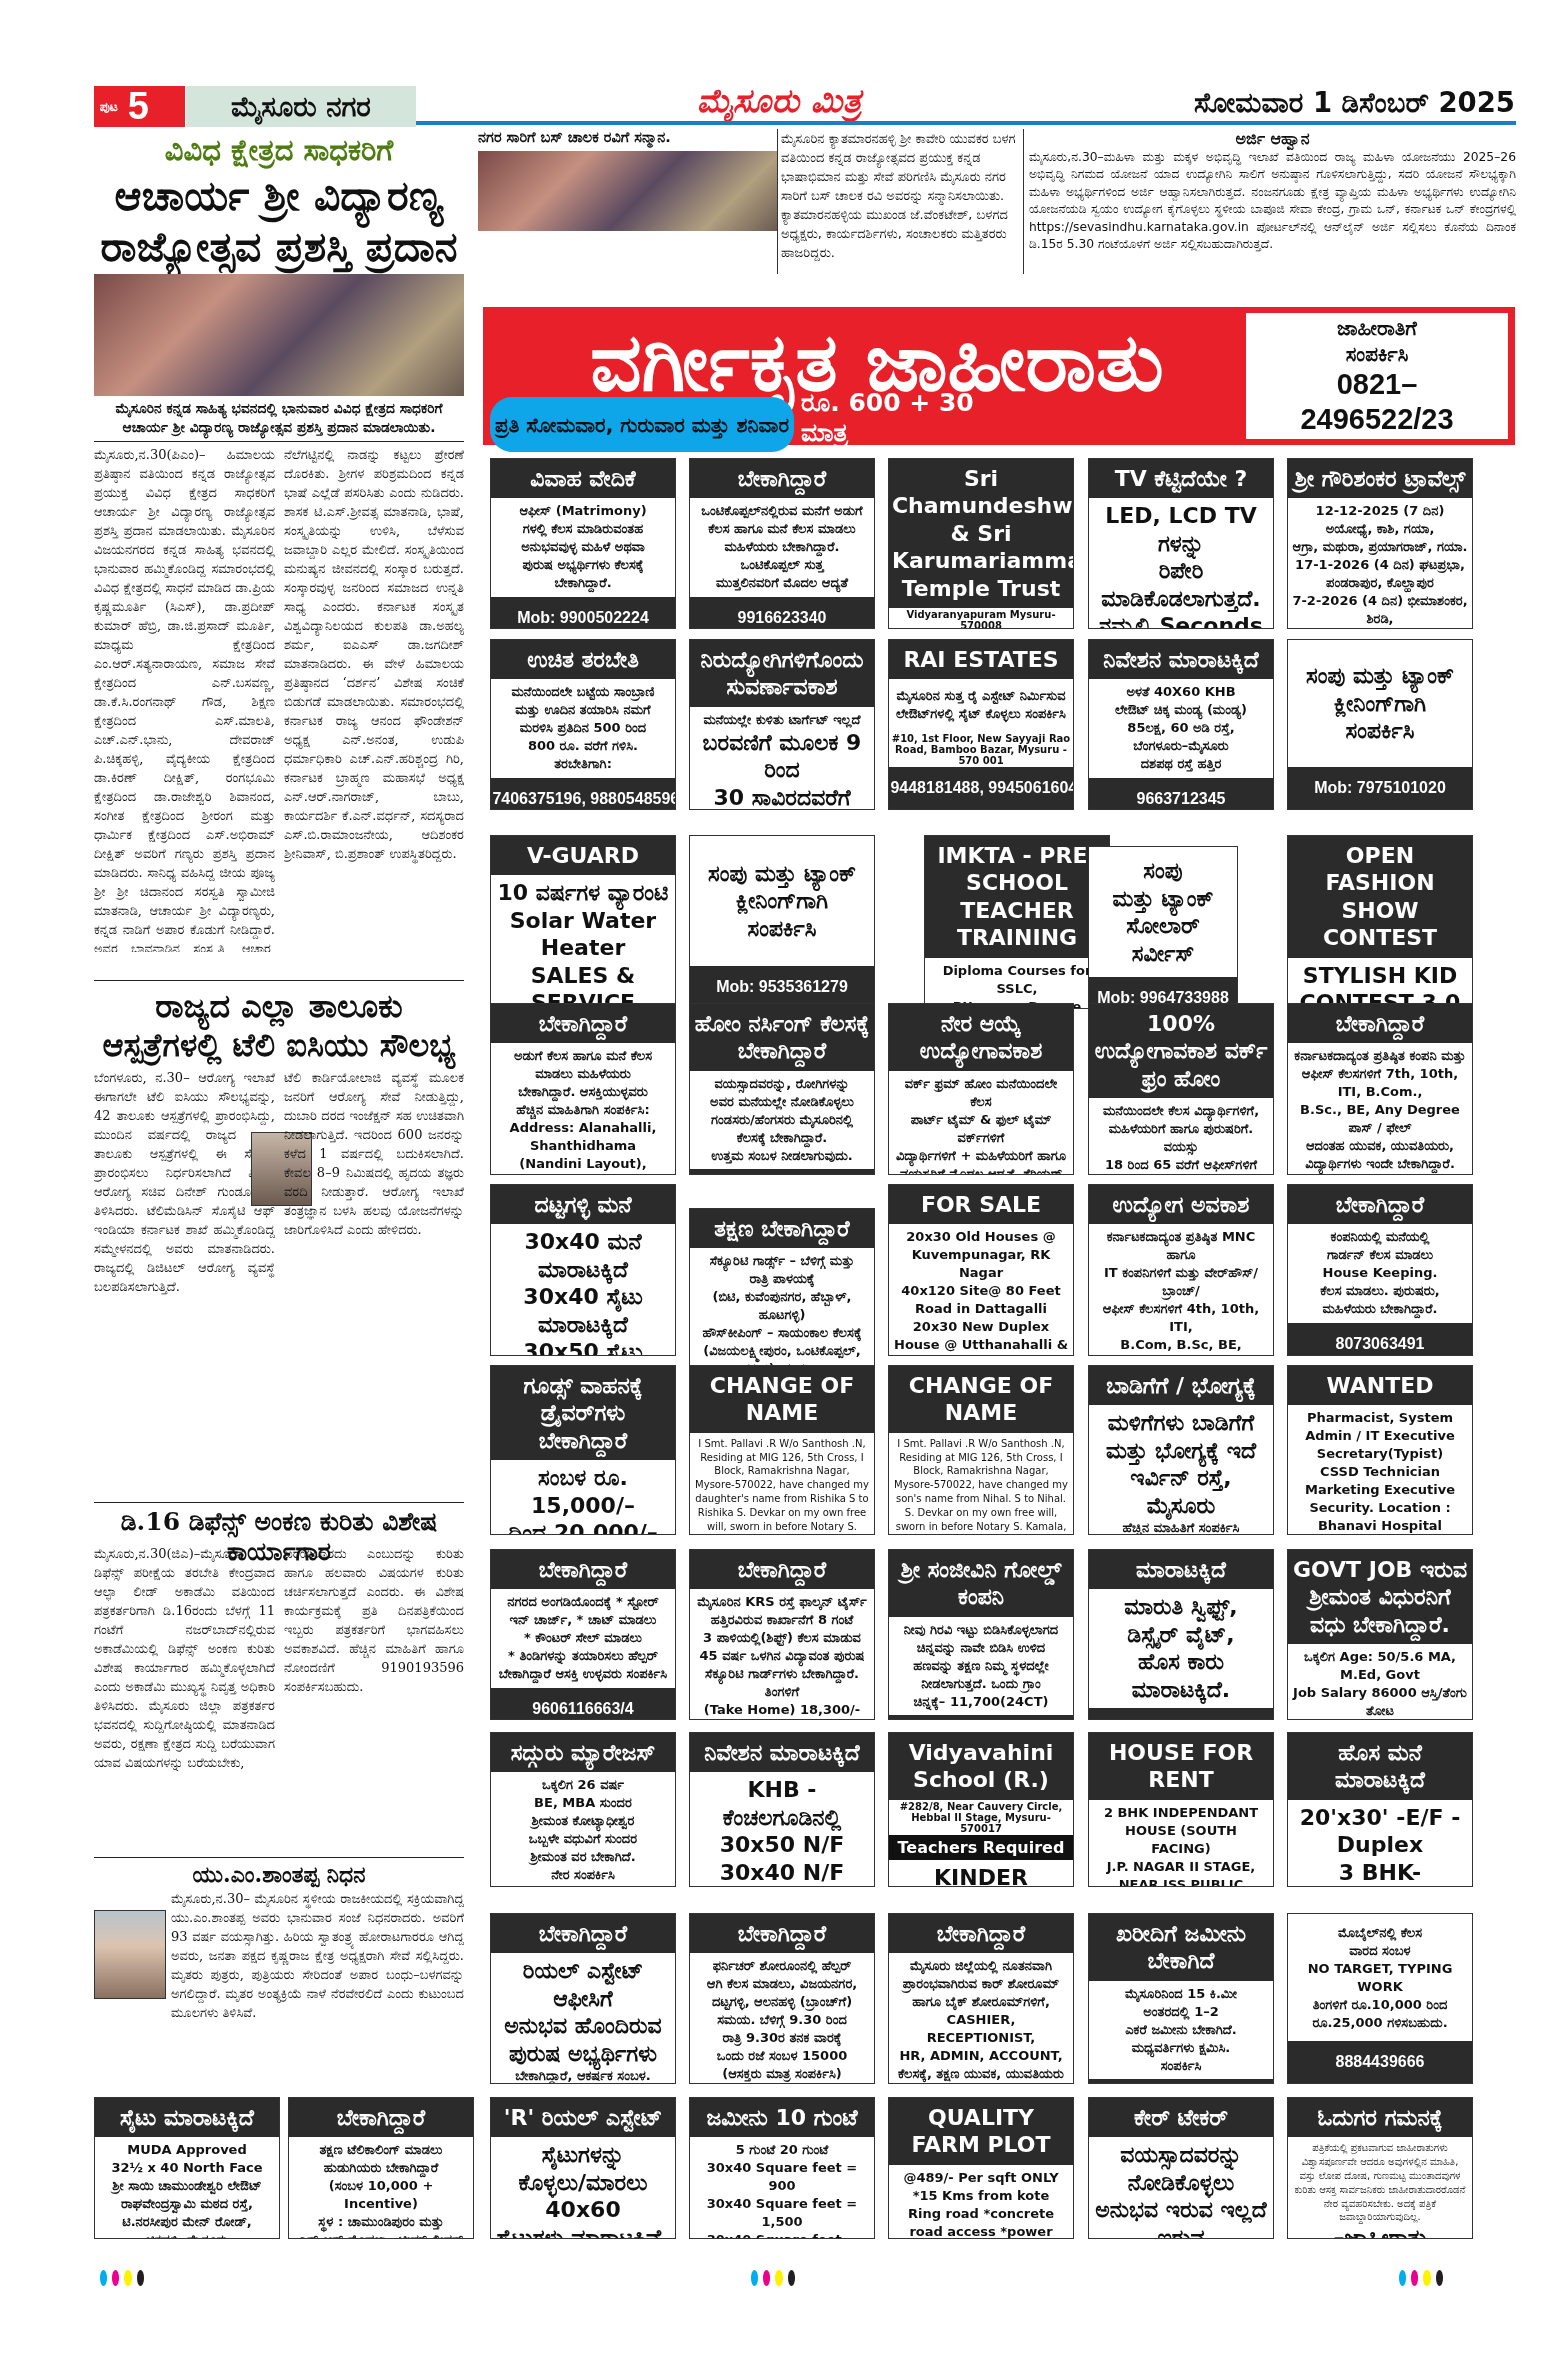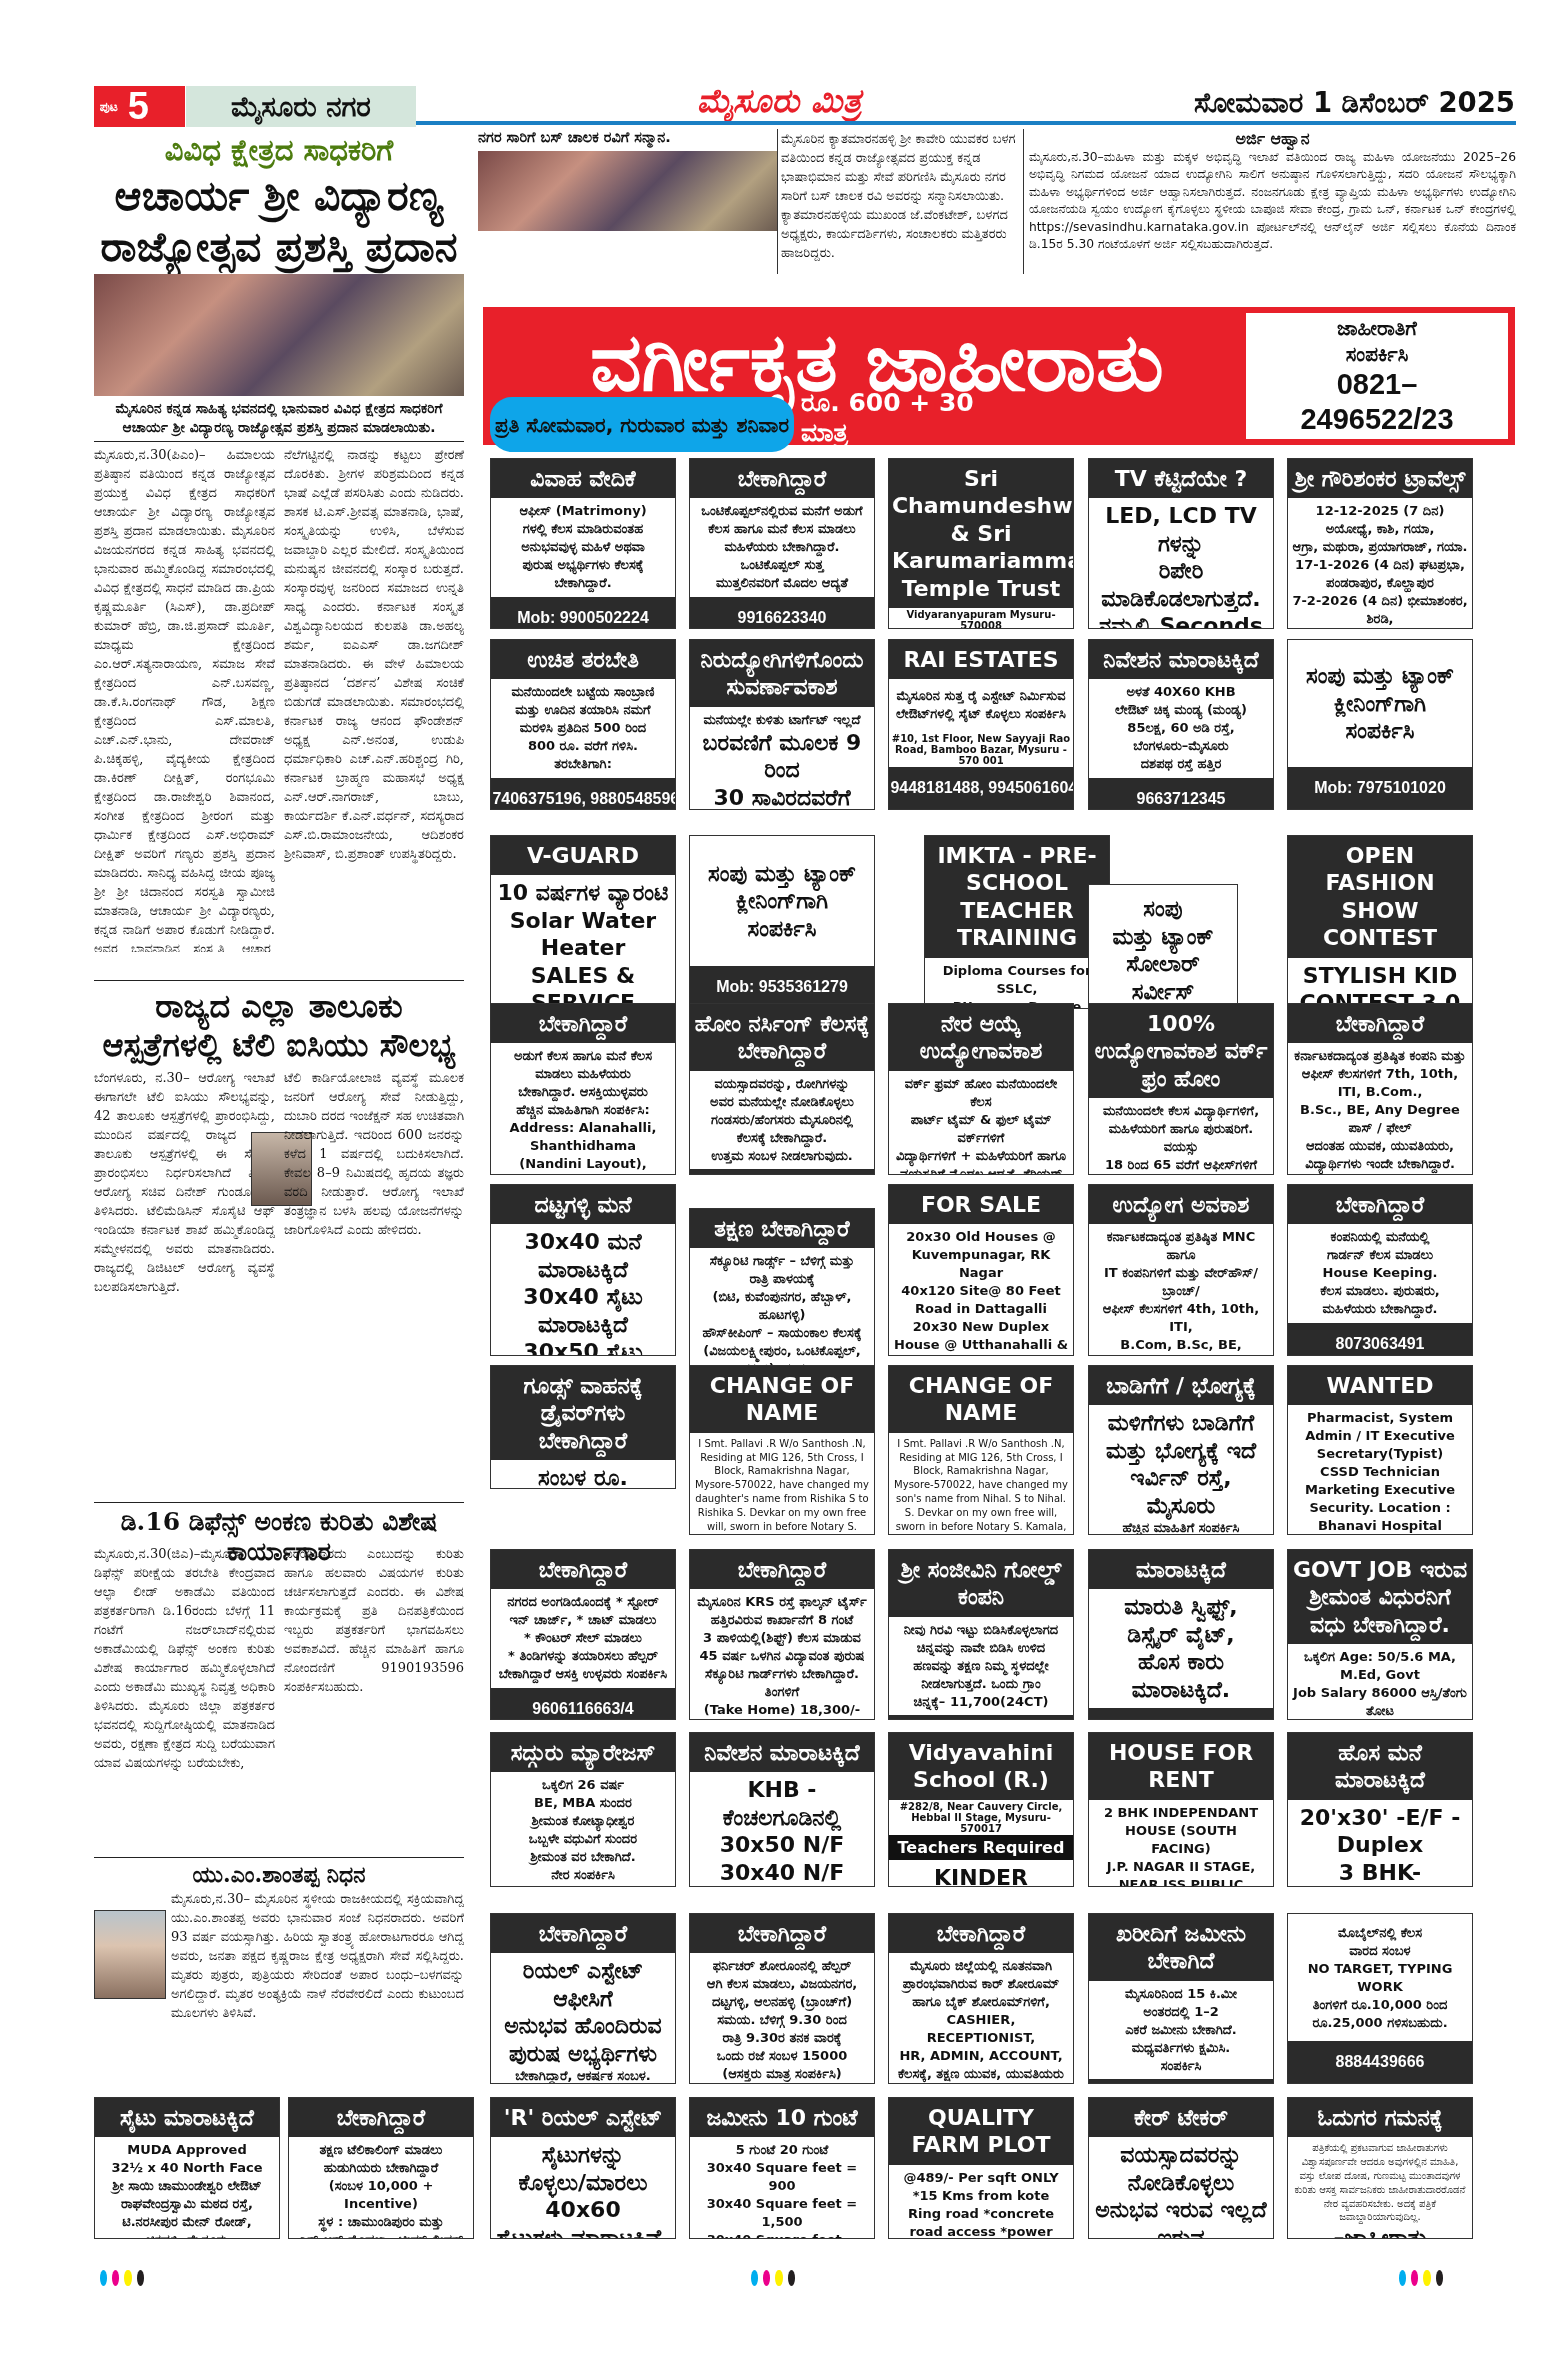--- a/index.html
+++ b/index.html
@@ -218,21 +218,21 @@
       </div>
       <div class="ft sm">Mob: 9535361279</div>
     </div>
     <div class="ad" style="left: 888px; top: 835px; width: 186px; height: 174px; margin-left: 36px;">
       <div class="hd">IMKTA - PRE-SCHOOL TEACHER TRAINING</div>
       <div class="bd">
         <div class="">Diploma Courses for SSLC,</div>
         <div class="">PU or any Degree Candidates.</div>
       </div>
     </div>
-    <div class="ad" style="left: 1088px; top: 884px; width: 150px; height: 174px;">
+    <div class="ad" style="left: 1088px; top: 846px; width: 150px; height: 174px;">
       <div class="bd">
         <div class="big">ಸಂಪು</div>
         <div class="big">ಮತ್ತು ಟ್ಯಾಂಕ್</div>
         <div class="big">ಸೋಲಾರ್ ಸರ್ವೀಸ್</div>
       </div>
       <div class="ft sm">Mob: 9964733988</div>
     </div>
     <div class="ad" style="left: 1287px; top: 835px; width: 186px; height: 174px;">
       <div class="hd">OPEN FASHION SHOW CONTEST</div>
       <div class="bd">
@@ -330,21 +330,21 @@
       <div class="hd">ಬೇಕಾಗಿದ್ದಾರೆ</div>
       <div class="bd">
         <div class="">ಕಂಪನಿಯಲ್ಲಿ ಮನೆಯಲ್ಲಿ</div>
         <div class="">ಗಾರ್ಡನ್ ಕೆಲಸ ಮಾಡಲು</div>
         <div class="">House Keeping.</div>
         <div class="">ಕೆಲಸ ಮಾಡಲು. ಪುರುಷರು,</div>
         <div class="">ಮಹಿಳೆಯರು ಬೇಕಾಗಿದ್ದಾರೆ.</div>
       </div>
       <div class="ft">8073063491</div>
     </div>
-    <div class="ad" style="left: 490px; top: 1365px; width: 186px; height: 124px;">
+    <div class="ad" style="left: 490px; top: 1365px; width: 186px; height: 170px;">
       <div class="hd">ಗೂಡ್ಸ್ ವಾಹನಕ್ಕೆ ಡ್ರೈವರ್‌ಗಳು ಬೇಕಾಗಿದ್ದಾರೆ</div>
       <div class="bd">
         <div class="big">ಸಂಬಳ ರೂ. 15,000/–</div>
         <div class="big">ದಿಂದ 20,000/–</div>
       </div>
     </div>
     <div class="ad" style="left: 689px; top: 1365px; width: 186px; height: 170px;">
       <div class="hd">CHANGE OF NAME</div>
       <div class="bd">
         <div class="small">I Smt. Pallavi .R W/o Santhosh .N, Residing at MIG 126, 5th Cross, I Block, Ramakrishna Nagar, Mysore-570022, have changed my daughter's name from Rishika S to Rishika S. Devkar on my own free will, sworn in before Notary S. Kamala, Mysore, vide affidavit dated 27/11/2025. In future in all records and transactions she will be called as Rishika. S. Devkar</div>

